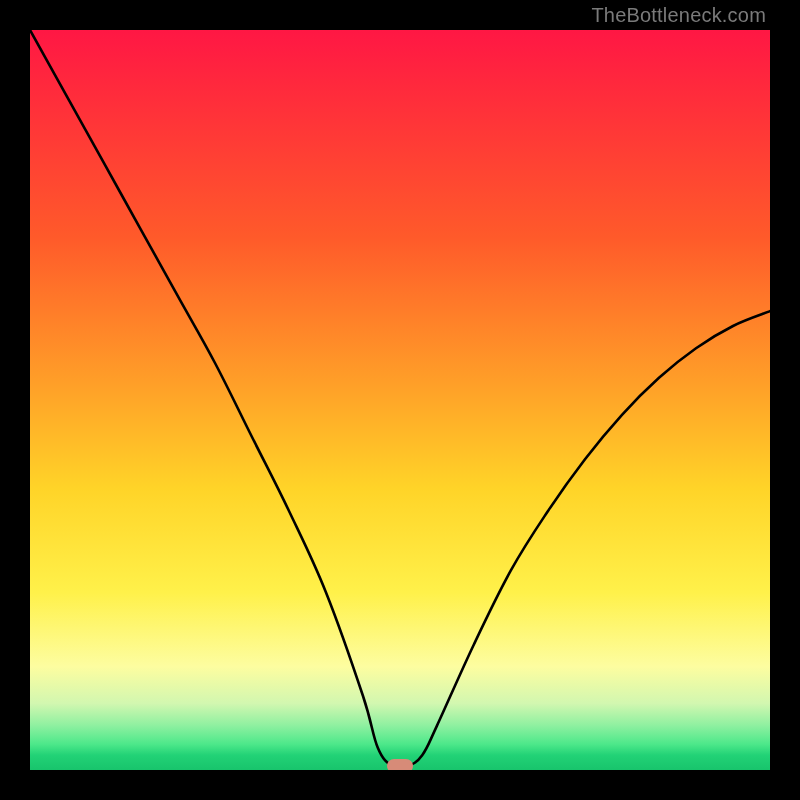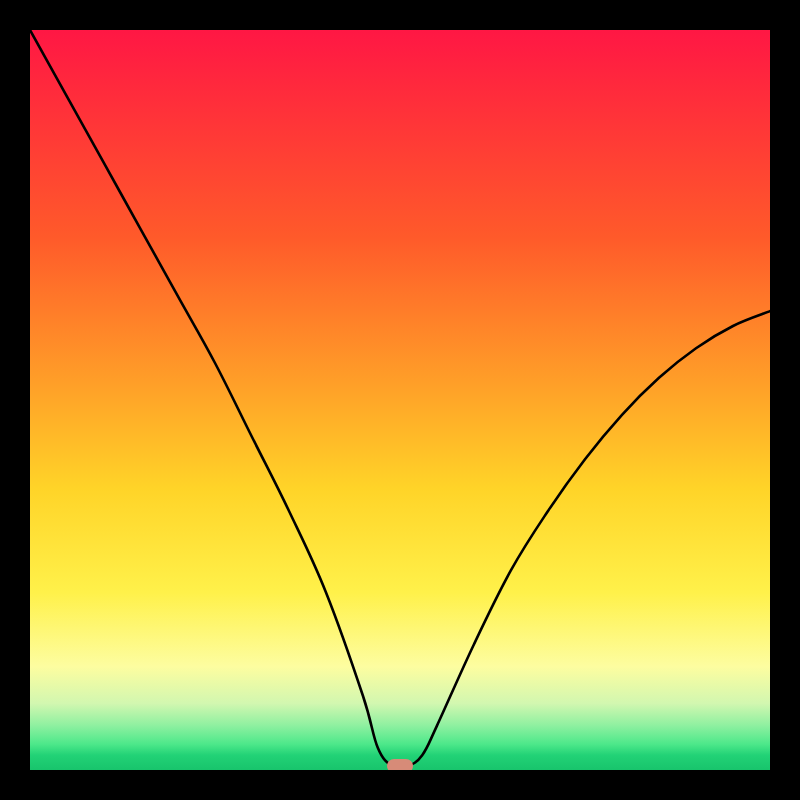--- a/index.html
+++ b/index.html
@@ -73,13 +73,14 @@
 
   <div class="plot-area">
 
     <svg class="curve" viewBox="0 0 740 740" preserveAspectRatio="none">
       <path id="curve-path" fill="none" stroke="#000" stroke-width="2.6" stroke-linejoin="round" stroke-linecap="round" d="M 0.0 0.0 C 6.7 12.0, 23.7 42.6, 37.0 66.6 C 50.3 90.6, 60.7 109.2, 74.0 133.2 C 87.3 157.2, 97.7 175.8, 111.0 199.8 C 124.3 223.8, 134.7 242.4, 148.0 266.4 C 161.3 290.4, 171.7 307.7, 185.0 333.0 C 198.3 358.3, 208.7 380.4, 222.0 407.0 C 235.3 433.6, 245.7 453.0, 259.0 481.0 C 272.3 509.0, 282.7 529.1, 296.0 562.4 C 309.3 595.7, 323.7 638.0, 333.0 666.0 C 342.3 694.0, 342.5 705.1, 347.8 717.8 C 353.1 730.5, 357.3 733.0, 362.6 736.3 C 367.9 739.6, 372.1 738.3, 377.4 736.3 C 382.7 734.3, 386.9 732.5, 392.2 725.2 C 397.5 717.9, 397.7 715.6, 407.0 695.6 C 416.3 675.6, 430.7 642.2, 444.0 614.2 C 457.3 586.2, 467.7 564.2, 481.0 540.2 C 494.3 516.2, 504.7 501.0, 518.0 481.0 C 531.3 461.0, 541.7 446.5, 555.0 429.2 C 568.3 411.9, 578.7 399.5, 592.0 384.8 C 605.3 370.1, 615.7 359.8, 629.0 347.8 C 642.3 335.8, 652.7 327.5, 666.0 318.2 C 679.3 308.9, 689.7 302.7, 703.0 296.0 C 716.3 289.3, 733.3 283.9, 740.0 281.2"></path>
     </svg>
 
     <div class="marker" id="marker" style="left: 370px; top: 736.3px;"></div>
   </div>
 
+  <div class="watermark">TheBottleneck.com</div>
 </div>
 
 </body></html>

